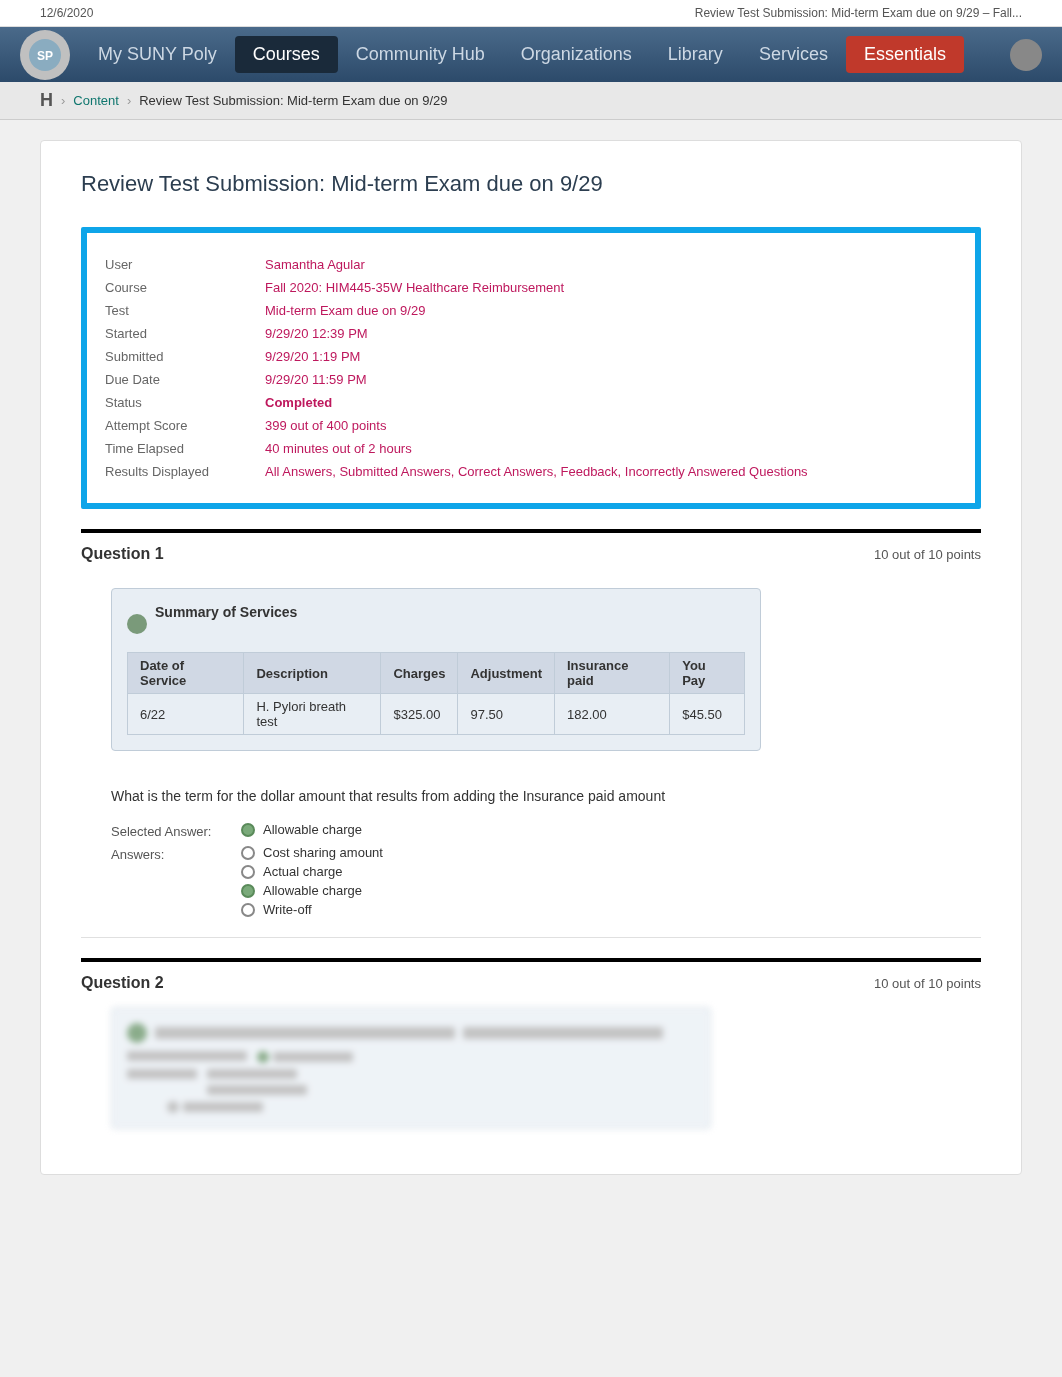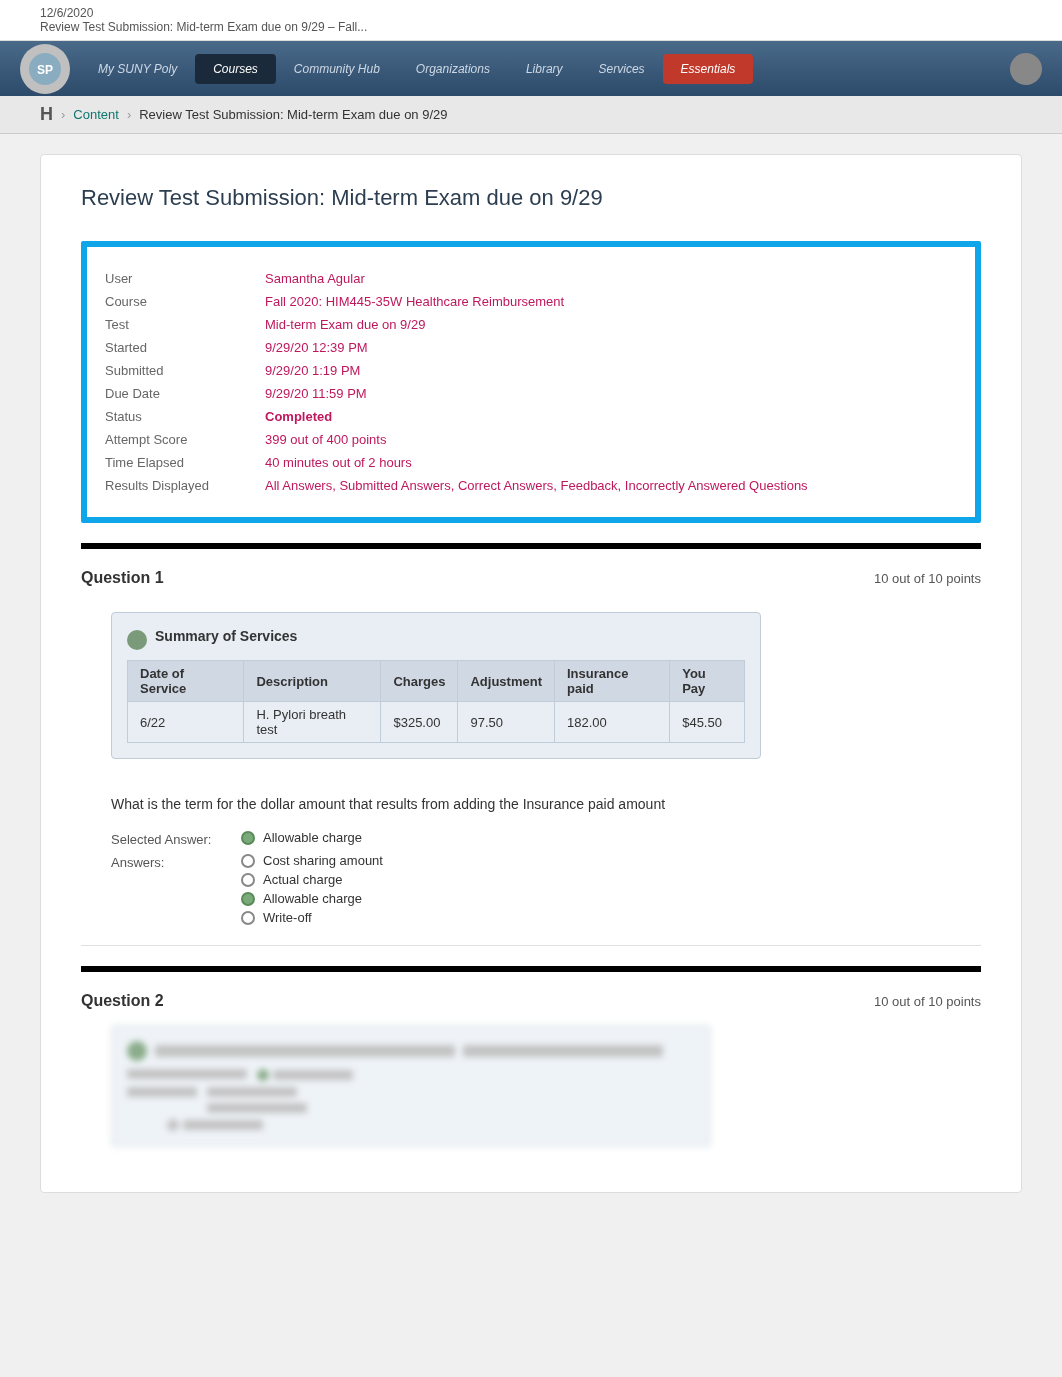--- a/index.html
+++ b/index.html
@@ -7,21 +7,20 @@
 
     
     .top-bar {
       background: #fff;
       padding: 6px 40px;
       font-size: 12px;
       color: #555;
       display: flex;
       justify-content: space-between;
       border-bottom: 1px solid #ddd;
-      flex-direction: column;
     }
 
     
     .nav {
       background: linear-gradient(to bottom, #4a6a8a, #2c4a6a);
       display: flex;
       align-items: center;
       padding: 0 20px;
       height: 55px;
     }
@@ -39,24 +38,23 @@
     .nav-items {
       display: flex;
       align-items: center;
       gap: 0;
       flex: 1;
     }
     .nav-item {
       color: #cdd8e4;
       padding: 8px 18px;
       cursor: pointer;
-      font-size: 12px;
+      font-size: 18px;
       white-space: nowrap;
       text-decoration: none;
-      font-style: italic;
     }
     .nav-item.active {
       background: #1a2a3a;
       color: #fff;
       border-radius: 4px;
     }
     .nav-item-essentials {
       background: #c0392b;
       color: #fff;
       border-radius: 4px;
@@ -128,22 +126,22 @@
       color: #666;
       flex-shrink: 0;
     }
     .info-value {
       color: #be185d;
     }
     .info-value.bold { font-weight: bold; }
 
     
     .question-section {
-      border-top: 6px solid #000000;
-      padding-top: 20px;
+      border-top: 4px solid #000000;
+      padding-top: 12px;
       margin-top: 10px;
     }
     .question-header {
       display: flex;
       justify-content: space-between;
       align-items: center;
       margin-bottom: 15px;
     }
     .question-title {
       font-size: 16px;
@@ -161,21 +159,21 @@
       border: 1px solid #c0ccd8;
       border-radius: 4px;
       padding: 15px;
       margin: 10px 0 20px 30px;
       display: inline-block;
       max-width: 650px;
     }
     .summary-title {
       font-weight: bold;
       font-size: 14px;
-      margin-bottom: 8px;
+      margin-bottom: 24px;
       color: #333;
     }
     .summary-table {
       border-collapse: collapse;
       font-size: 13px;
     }
     .summary-table th {
       background: #d0d8e4;
       padding: 5px 12px;
       text-align: left;

